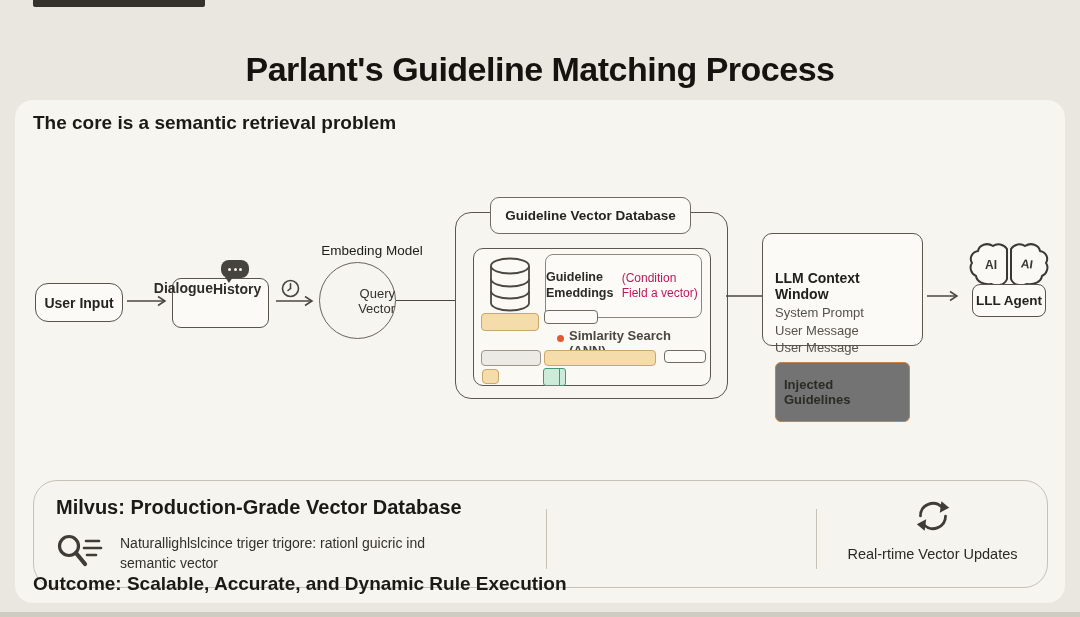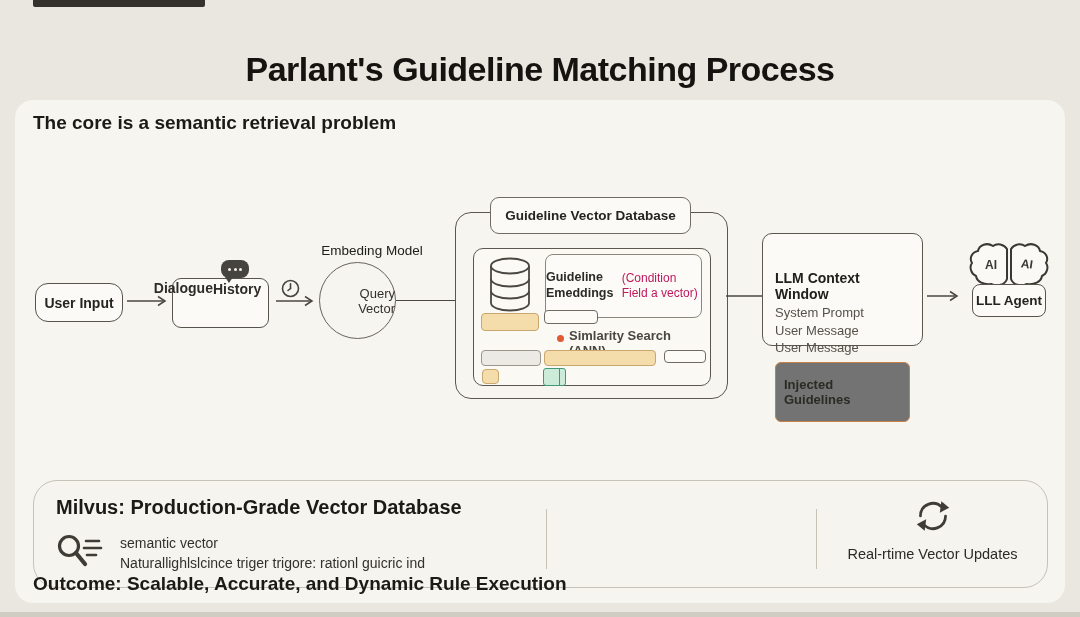--- a/index.html
+++ b/index.html
@@ -170,22 +170,22 @@
     <div class="abs m-heading">Milvus: Production-Grade Vector Database</div>
 
     <svg class="abs m-icon1" width="50" height="44" viewBox="0 0 50 44">
       <circle cx="15" cy="15" r="9.5" fill="none" stroke="#3f3c36" stroke-width="3.2"></circle>
       <line x1="22" y1="22" x2="31" y2="33" stroke="#3f3c36" stroke-width="4.2" stroke-linecap="round"></line>
       <line x1="32" y1="10" x2="45" y2="10" stroke="#3f3c36" stroke-width="2.6" stroke-linecap="round"></line>
       <line x1="30" y1="17" x2="47" y2="17" stroke="#3f3c36" stroke-width="2.6" stroke-linecap="round"></line>
       <line x1="33" y1="24" x2="42" y2="24" stroke="#3f3c36" stroke-width="2.6" stroke-linecap="round"></line>
     </svg>
     <div class="abs m-text1">
+      <div>Naturallighlslcince triger trigore: rationl guicric ind</div>
       <div>semantic vector</div>
-      <div>Naturallighlslcince triger trigore: rationl guicric ind</div>
     </div>
 
     <div class="abs m-div" style="left:512px"></div>
 
 
     <div class="abs m-div" style="left:782px"></div>
 
     <div class="abs m-item" style="left:786px;width:225px">
       <svg width="46" height="46" viewBox="0 0 44 44">
         <path d="M10,22 a12,12 0 0 1 20.5,-8.5" fill="none" stroke="#3f3c36" stroke-width="2.6" stroke-linecap="round"></path>

